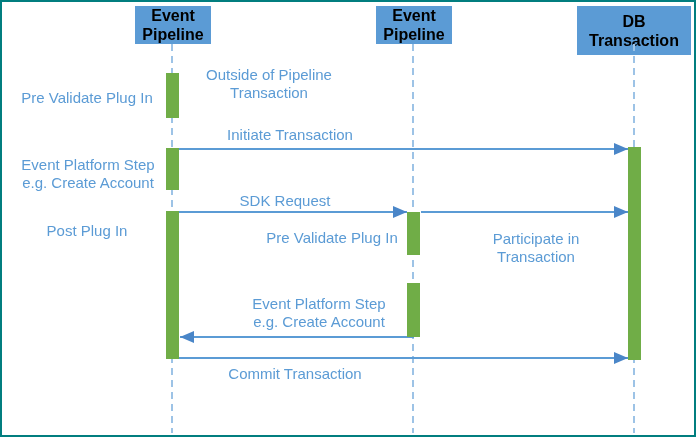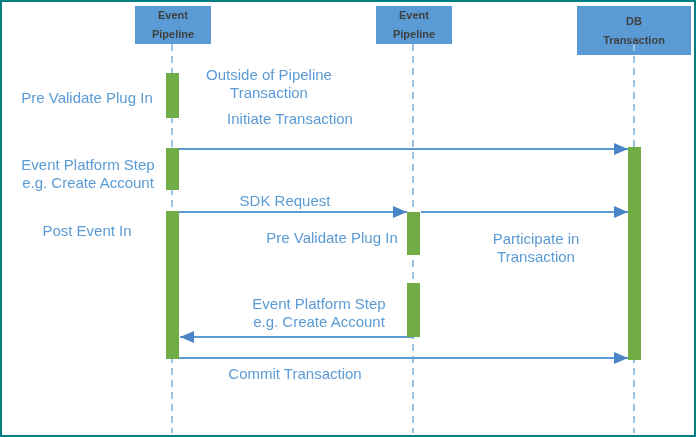--- a/index.html
+++ b/index.html
@@ -2,22 +2,22 @@
 <html><head>
 <meta charset="utf-8">
 <style>
   html,body{margin:0;padding:0;background:#fff;}
   .canvas{
     position:relative;width:696px;height:437px;background:#FFFFFF;
     border:2px solid #017E7F;box-sizing:border-box;overflow:hidden;
     font-family:"Liberation Sans",sans-serif;
   }
   .header{
-    position:absolute;background:#5B9BD5;color:#404040;font-weight:bold;
-    font-size:11px;line-height:19px;display:flex;align-items:center;justify-content:center;
+    position:absolute;background:#5B9BD5;color:#000000;font-weight:bold;
+    font-size:16px;line-height:19px;display:flex;align-items:center;justify-content:center;
     text-align:center;white-space:pre-line;
   }
   .lifeline{
     position:absolute;width:2px;
     background:repeating-linear-gradient(to bottom,#9DC3E6 0px,#9DC3E6 7px,rgba(0,0,0,0) 7px,rgba(0,0,0,0) 12px);
   }
   .activation{position:absolute;background:#70AD47;}
   .msg-line{position:absolute;height:2px;background:#5B9BD5;}
   .ah-right{
     position:absolute;width:0;height:0;border-style:solid;
@@ -44,41 +44,41 @@
   <div class="header" style="left: 374px; top: 4px; width: 76px; height: 38px;">Event
 Pipeline</div>
   <div class="header" style="left: 575px; top: 4px; width: 114px; height: 49px;">DB
 Transaction</div>
   <div id="layer">
       <div class="lifeline" style="left: 169px; top: 42px; height: 389px;"></div>
       <div class="lifeline" style="left: 410px; top: 42px; height: 389px;"></div>
       <div class="lifeline" style="left: 631px; top: 42px; height: 389px;"></div>
       <div class="msg-line" style="left: 177px; top: 146px; width: 449px;"></div>
       <div class="ah-right" style="top: 141px; left: 612px;"></div>
-      <div class="msg-label" style="left: 288px; top: 117px; text-align: right;">Initiate Transaction</div>
+      <div class="msg-label" style="left: 288px; top: 133px; text-align: right;">Initiate Transaction</div>
       <div class="msg-line" style="left: 177px; top: 209px; width: 228px;"></div>
       <div class="ah-right" style="top: 204px; left: 391px;"></div>
       <div class="msg-label" style="left: 283px; top: 199px;">SDK Request</div>
       <div class="msg-line" style="left: 419px; top: 209px; width: 207px;"></div>
       <div class="ah-right" style="top: 204px; left: 612px;"></div>
       <div class="msg-label" style="left: 534px; top: 208px; margin-top: 38px;">Participate in Transaction</div>
       <div class="msg-line" style="left: 178px; top: 334px; width: 234px;"></div>
       <div class="ah-left" style="top: 329px; left: 178px;"></div>
       <div class="msg-line" style="left: 177px; top: 355px; width: 449px;"></div>
       <div class="ah-right" style="top: 350px; left: 612px;"></div>
       <div class="msg-label" style="left: 293px; top: 372px;">Commit Transaction</div>
       <div class="activation" style="left: 164px; top: 71px; width: 13px; height: 45px;"></div>
       <div class="activation" style="left: 164px; top: 146px; width: 13px; height: 42px;"></div>
       <div class="activation" style="left: 164px; top: 209px; width: 13px; height: 148px;"></div>
       <div class="activation" style="left: 405px; top: 210px; width: 13px; height: 43px;"></div>
       <div class="activation" style="left: 405px; top: 281px; width: 13px; height: 54px;"></div>
       <div class="activation" style="left: 626px; top: 145px; width: 13px; height: 213px;"></div>
       <div class="note" style="left: 85px; top: 96px;">Pre Validate Plug In</div>
       <div class="note" style="left: 86px; top: 172px;">Event Platform Step
 e.g. Create Account</div>
-      <div class="note" style="left: 85px; top: 229px;">Post Event In</div>
+      <div class="note" style="left: 85px; top: 229px;">Post Plug In</div>
       <div class="note" style="left: 267px; top: 82px;">Outside of Pipeline
 Transaction</div>
       <div class="note" style="left: 330px; top: 236px;">Pre Validate Plug In</div>
       <div class="note" style="left: 317px; top: 311px;">Event Platform Step
 e.g. Create Account</div>
     </div>
 </div>
 
 </body></html>

